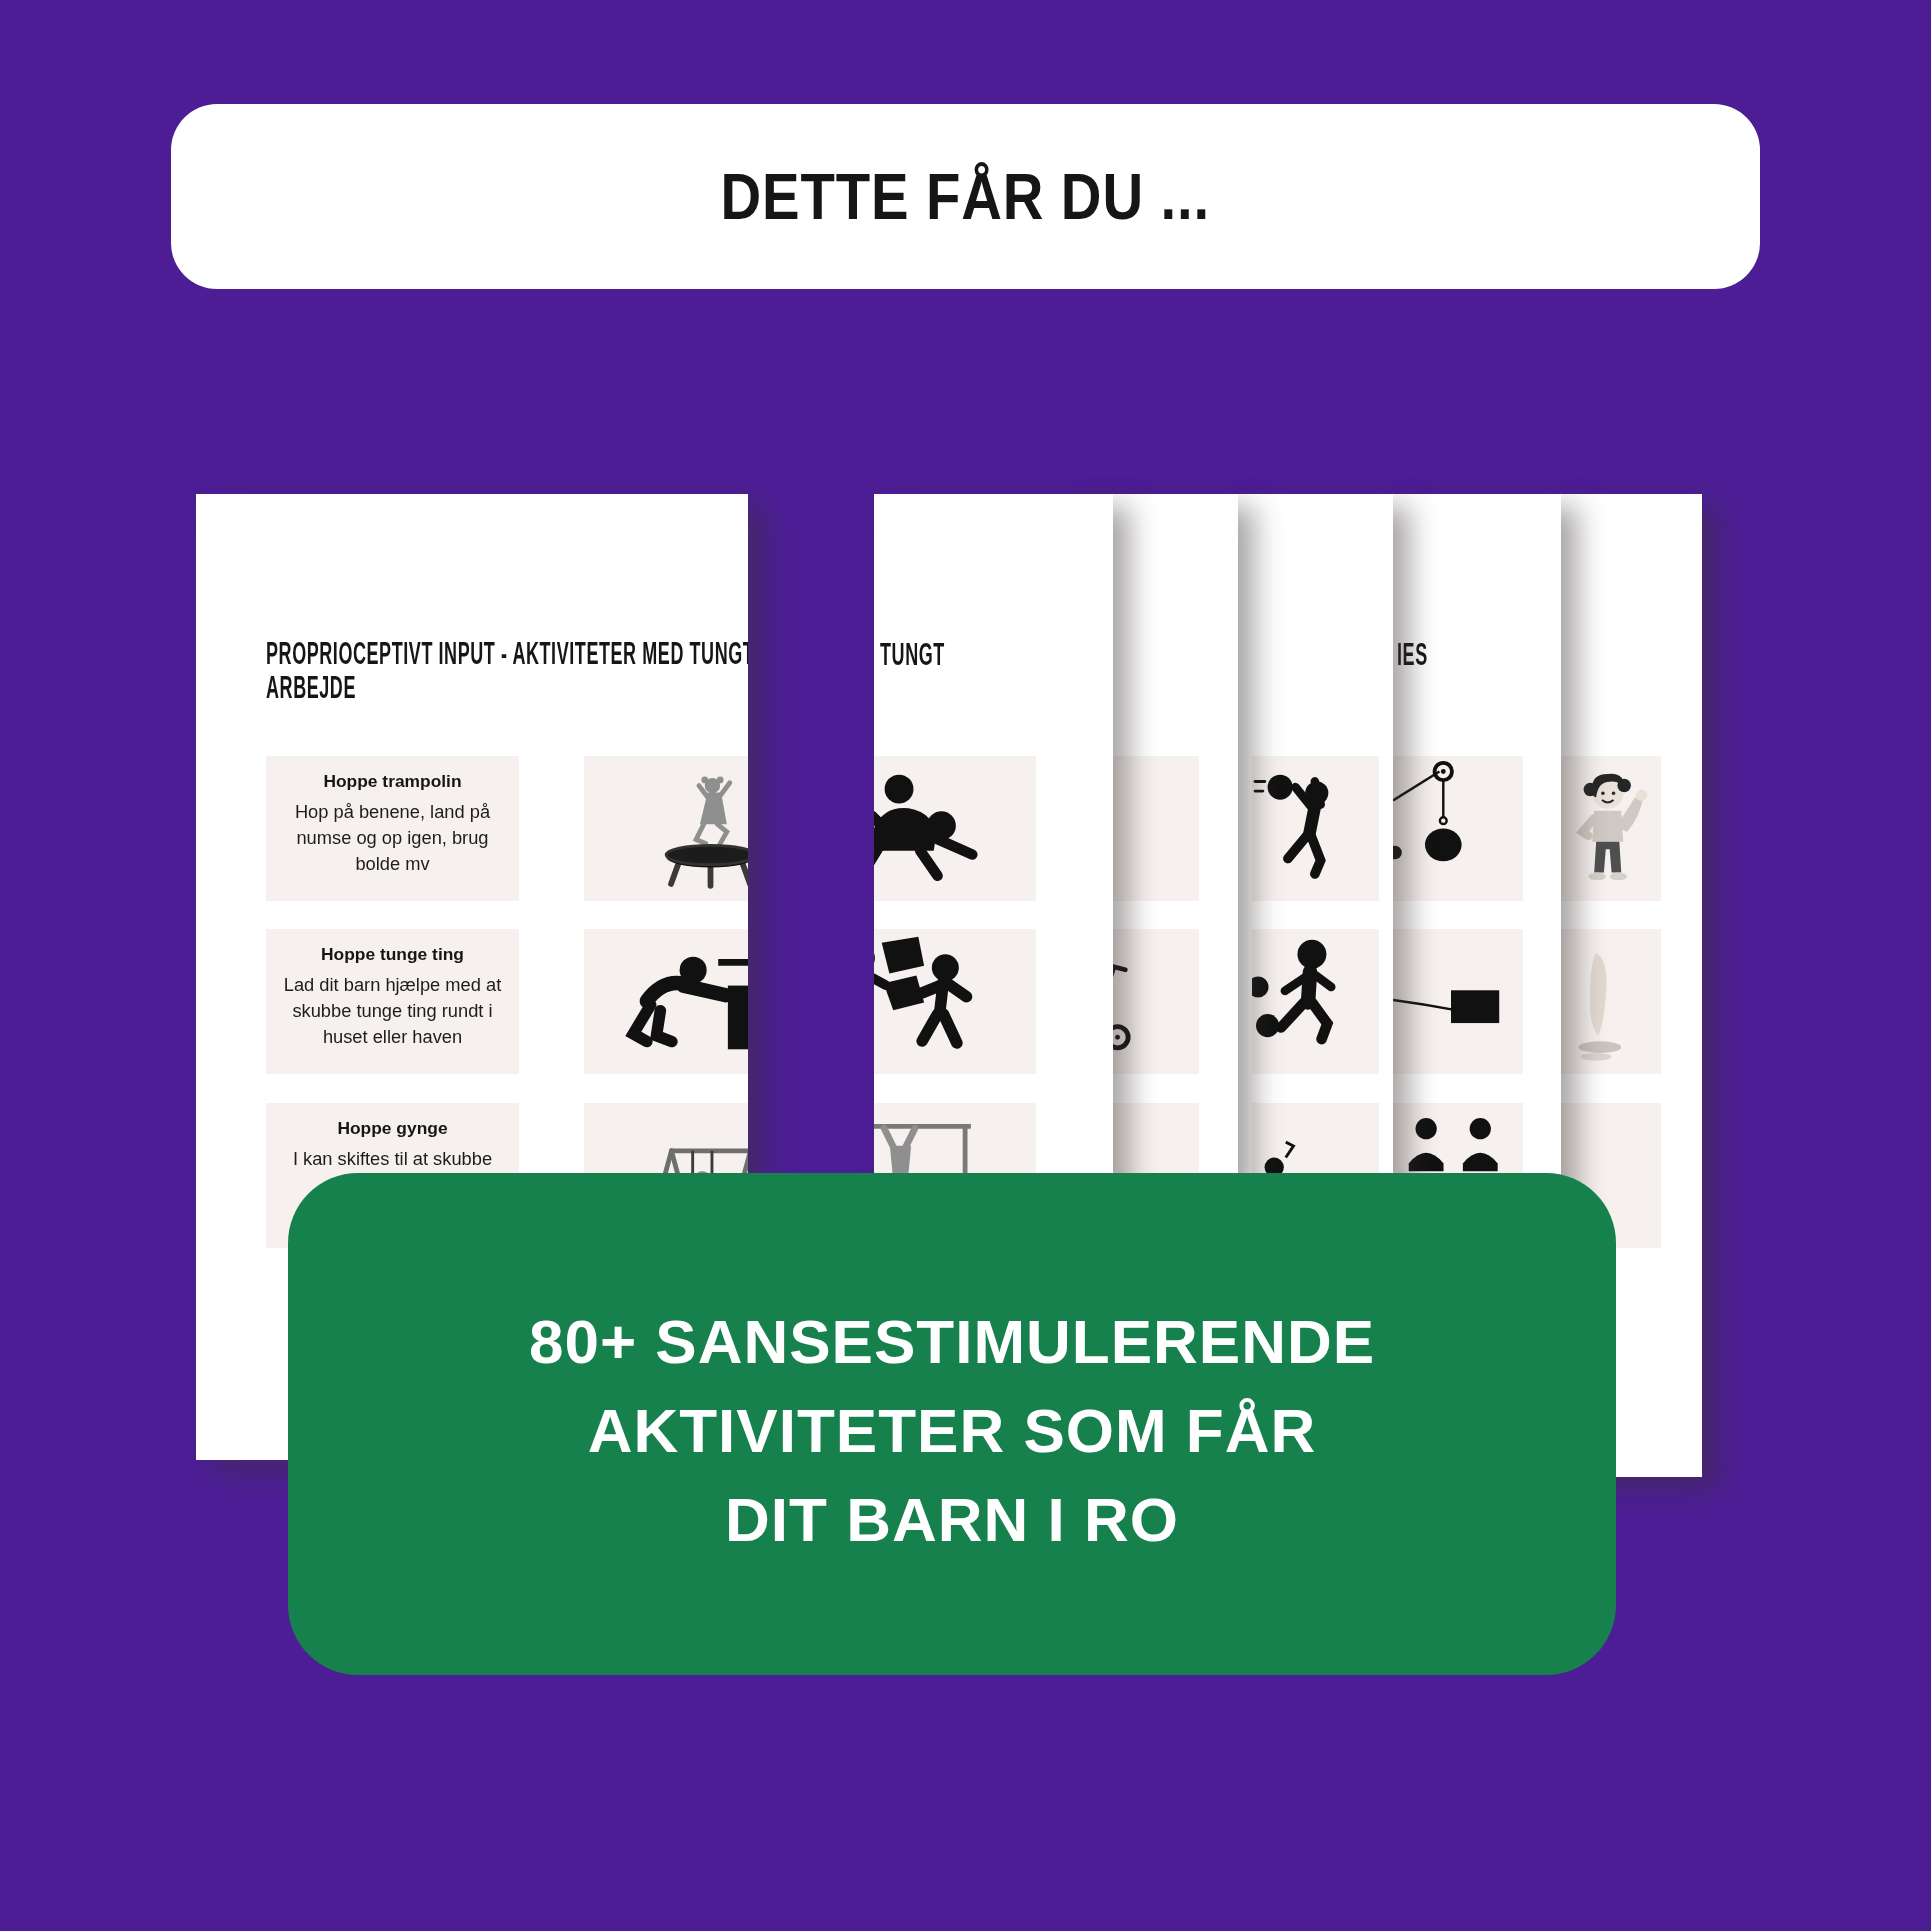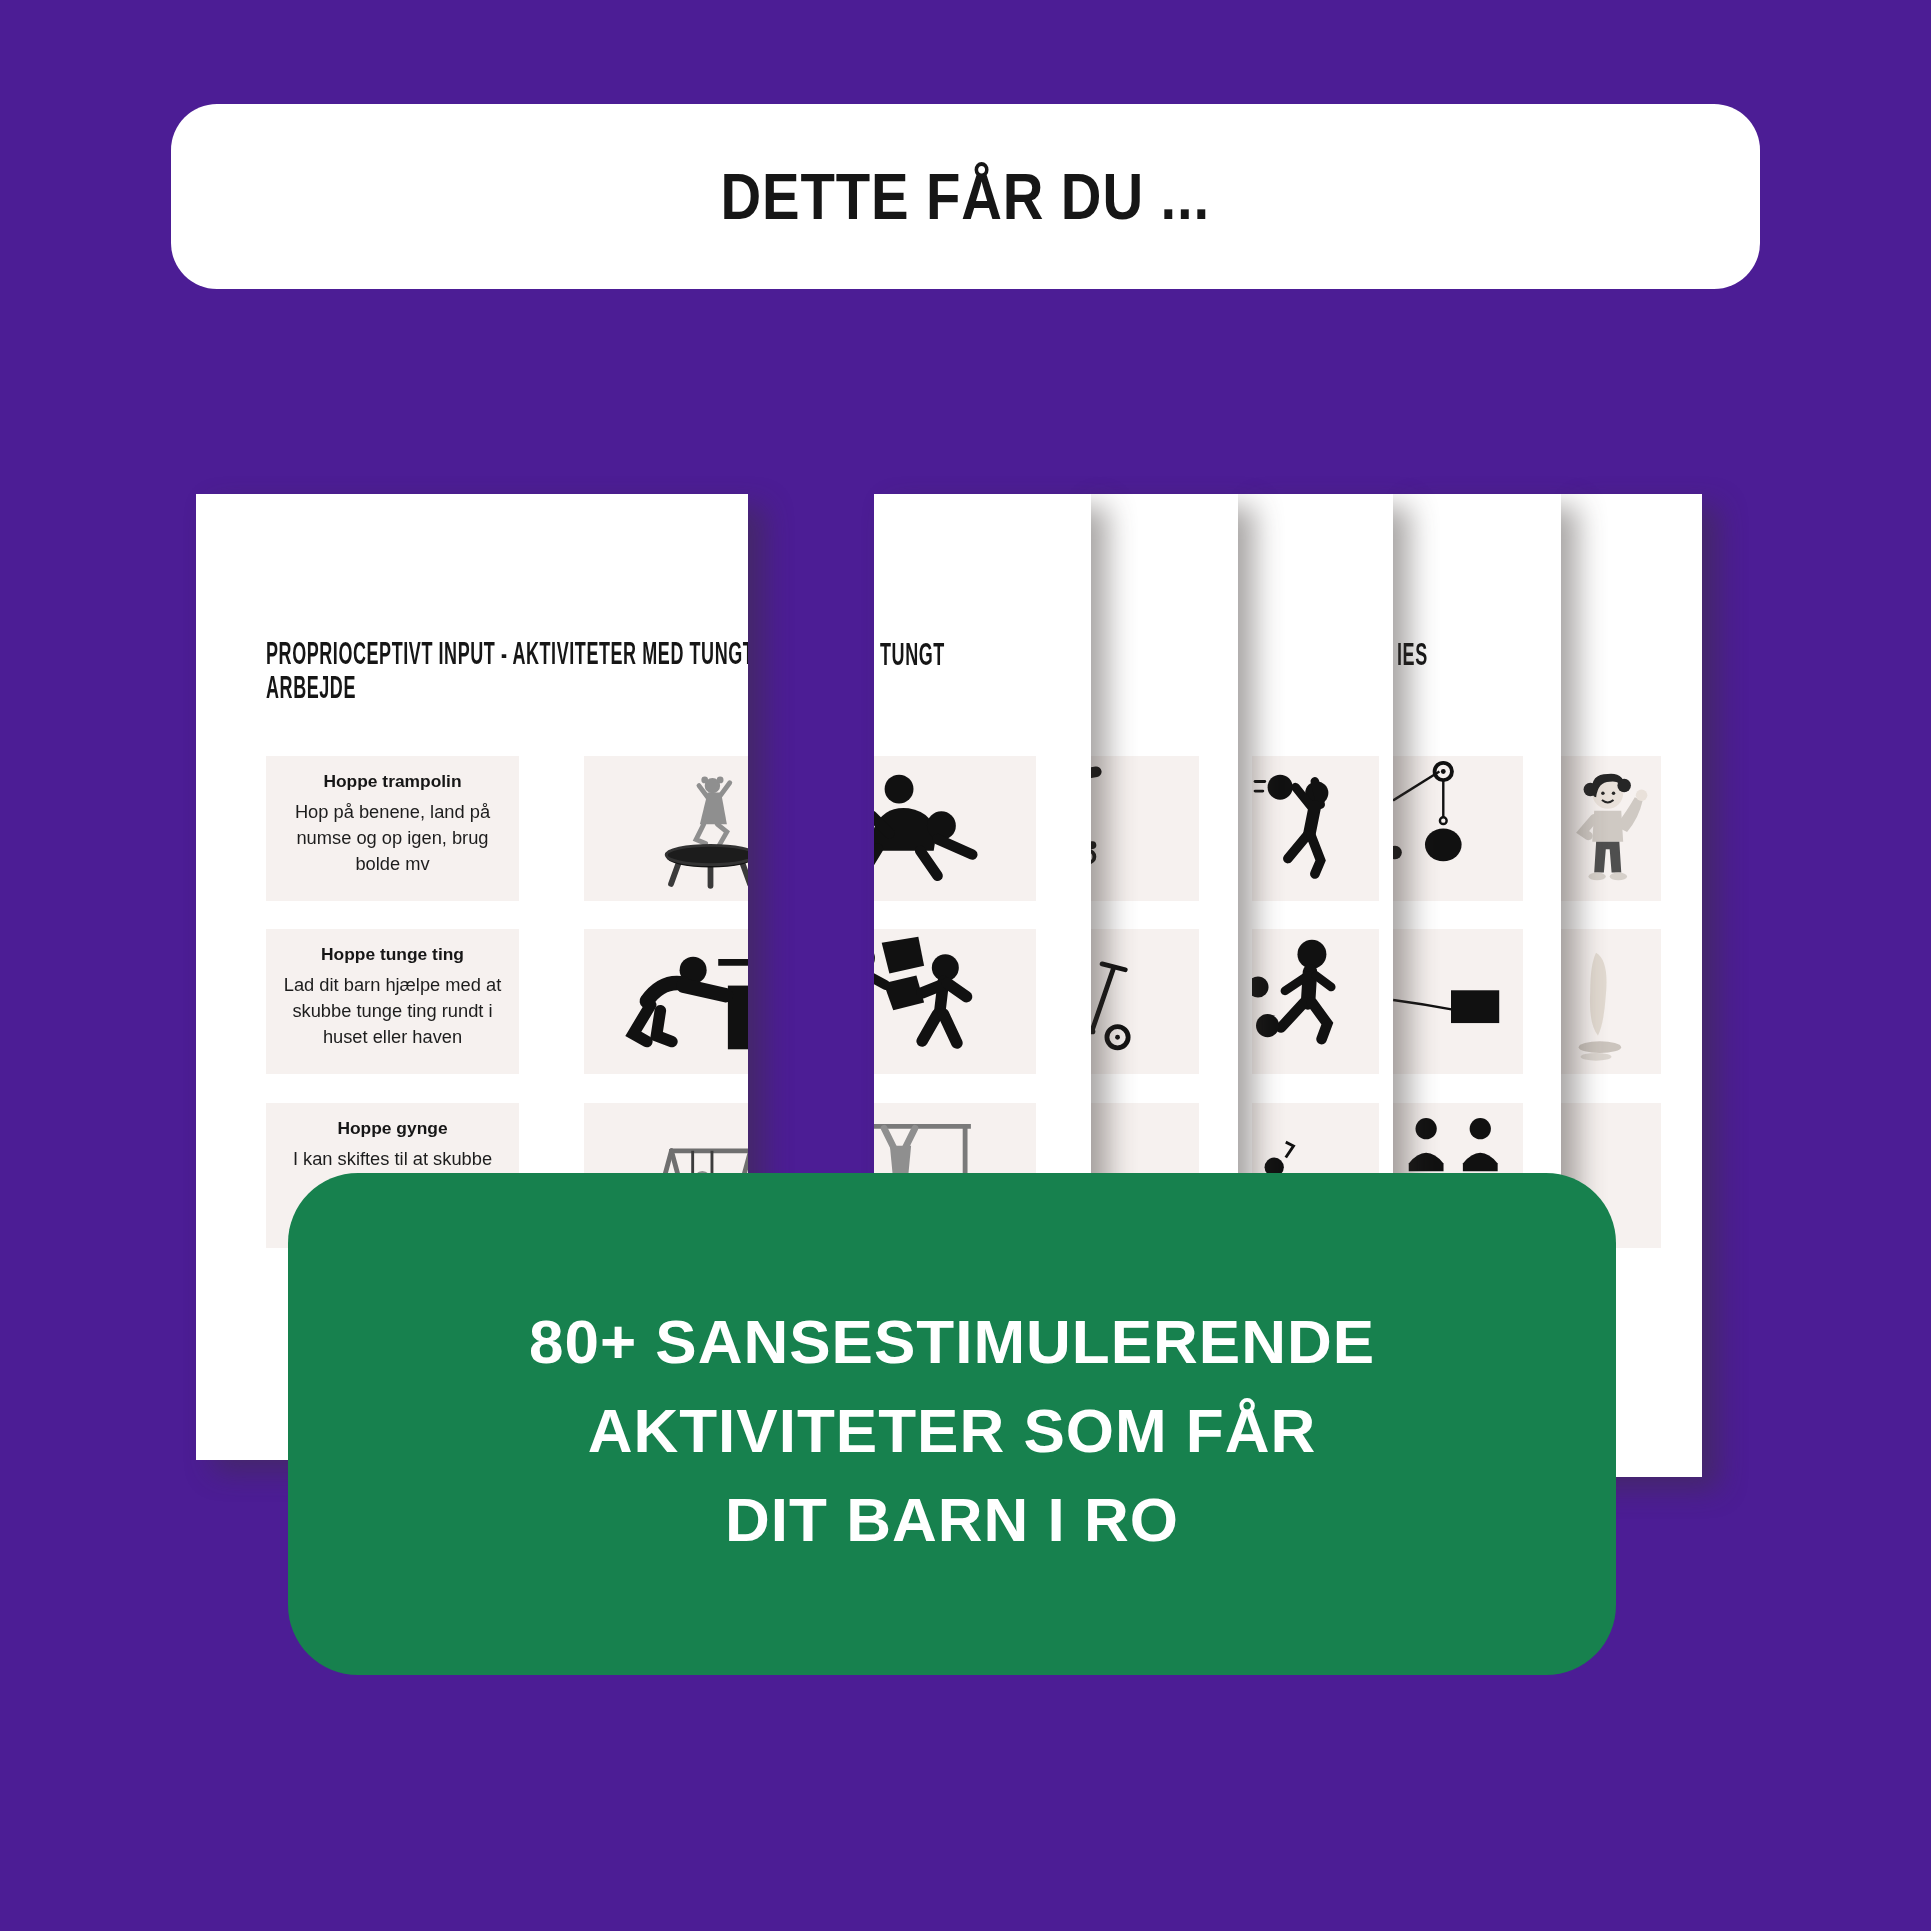--- a/index.html
+++ b/index.html
@@ -9,21 +9,21 @@
   
   .title-box{position:absolute;left:171px;top:104px;width:1589px;height:185px;background:#ffffff;
              border-radius:46px;display:flex;align-items:center;justify-content:center;z-index:90;}
   .title-box .t{font-size:64px;font-weight:bold;letter-spacing:1px;white-space:nowrap;
                 display:inline-block;transform:scaleX(0.88);transform-origin:center;}
 
   
   .page{position:absolute;top:494px;height:966px;background:#ffffff;overflow:hidden;
         box-shadow:17.4px 11.6px 27px rgba(60,54,50,0.45);}
   #page1{left:196px;width:552px;z-index:66;}
-  #page2{left:874px;width:217px;z-index:65;}
+  #page2{left:874px;width:239px;z-index:65;}
   #page3{left:1075px;width:163px;z-index:64;}
   #page4{left:1238px;width:155px;z-index:63;}
   #page5{left:1393px;width:168px;z-index:62;}
   #page6{left:1561px;width:141px;z-index:61;height:983px;}
 
   .page-heading{position:absolute;left:70px;top:143px;width:850px;font-size:31px;font-weight:bold;
                 line-height:34px;letter-spacing:1px;transform:scaleX(0.58);transform-origin:left top;
                 white-space:normal;}
   .frag{position:absolute;top:143px;font-size:31px;font-weight:bold;letter-spacing:1px;
         transform:scaleX(0.58);transform-origin:left top;white-space:nowrap;}

